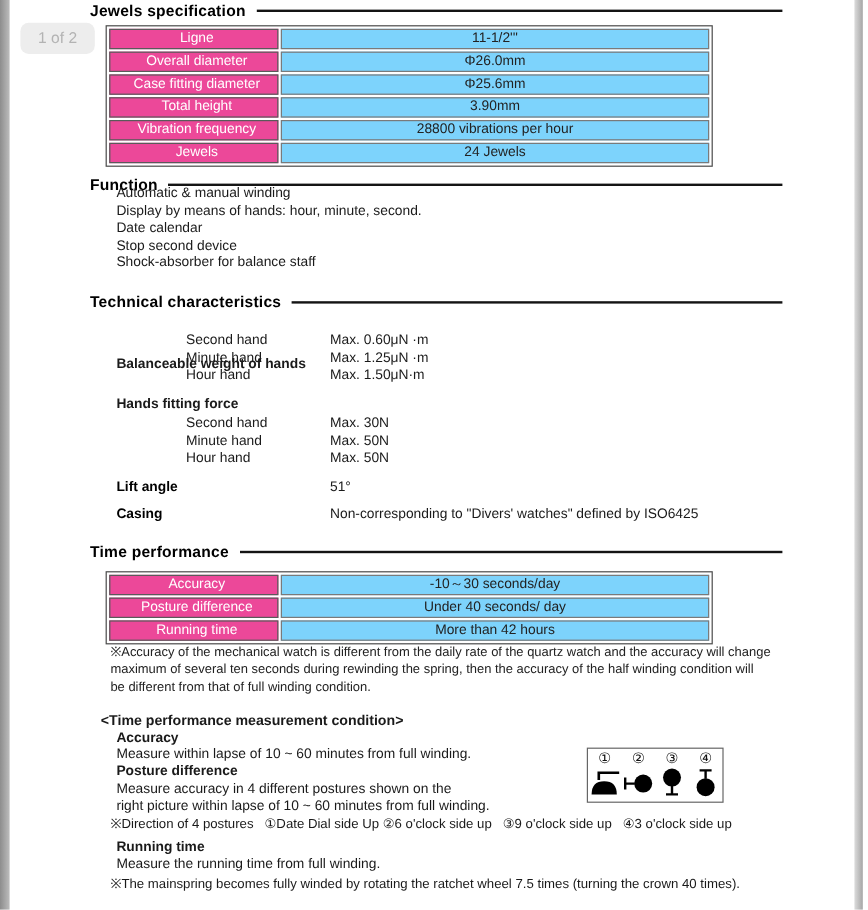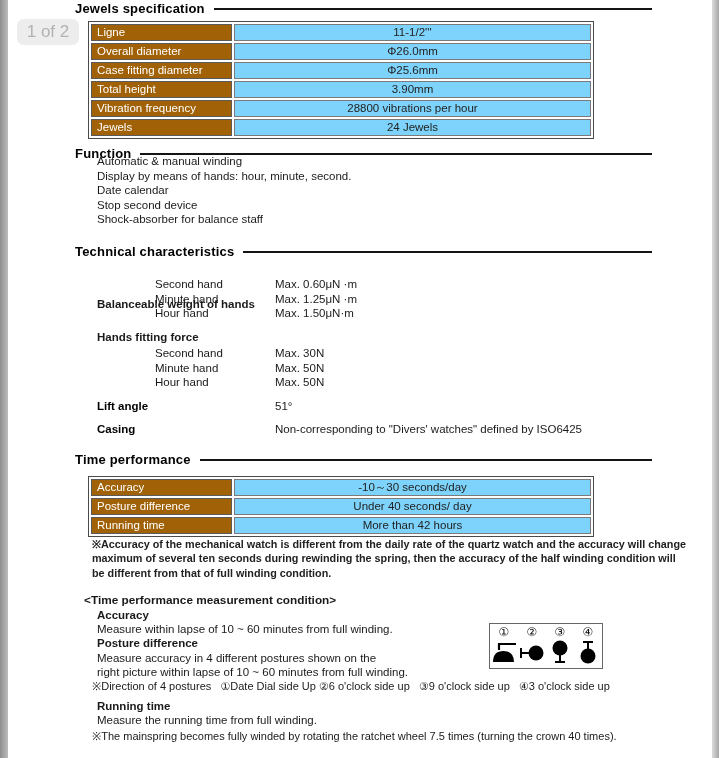--- a/index.html
+++ b/index.html
@@ -1,55 +1,55 @@
 <!DOCTYPE html>
 <html><head>
 <meta charset="utf-8">
 <style>
   html,body { margin:0; padding:0; }
   body { width:723px; height:758px; background:#fff; font-family:"Liberation Sans", sans-serif; color:#1a1a1a; position:relative; overflow:hidden; }
 
   .edge-left  { position:absolute; left:0; top:0; width:8px; height:758px; background:linear-gradient(to right,#8d8d8d,#bcbcbc); }
   .edge-right { position:absolute; left:712px; top:0; width:7px; height:758px; background:linear-gradient(to right,#dcdcdc,#a6a6a6); }
 
-  .page-badge { position:absolute; left:17px; top:19px; width:62px; height:26px; background:#ededed; border-radius:7px; color:#b3b3b3; font-size:17px; line-height:26px; text-align:center; }
+  .page-badge { position:absolute; left:17px; top:19px; width:62px; height:26px; background:#ededed; border-radius:7px; color:#b3b3b3; font-size:13px; line-height:26px; text-align:center; }
 
   .sec-head  { position:absolute; display:flex; align-items:center; gap:9px; height:15px; }
   .sec-title { font-weight:bold; font-size:13px; color:#000; white-space:nowrap; letter-spacing:.2px; }
   .sec-rule  { flex:1; height:2px; background:#141414; }
 
   #sec1-head { left:75px; top:1px;   width:577px; }
   #sec2-head { left:75px; top:146px; width:577px;justify-content:flex-end; }
   #sec3-head { left:75px; top:244px; width:577px; }
   #sec4-head { left:75px; top:452px; width:577px; }
 
   .spec-table { position:absolute; border:1px solid #4a4a4a; background:#fff; padding:2px; box-sizing:border-box; }
   #table1 { left:88px; top:21px;  width:506px; }
   #table2 { left:88px; top:476px; width:506px; }
   .t-row { display:flex; height:17px; }
   .t-row + .t-row { margin-top:2px; }
-  .t-label { box-sizing:border-box; width:141px; background:#a16207; color:#fff; border:1px solid #5a5a5a; font-size:11.5px; line-height:15px; padding-left:5px; }
+  .t-label { box-sizing:border-box; width:141px; background:#ec4899; color:#fff; border:1px solid #5a5a5a; font-size:11.5px; line-height:15px; padding-left:5px;text-align:center; }
   .t-value { box-sizing:border-box; flex:1; margin-left:2px; background:#7dd3fc; border:1px solid #7a7a7a; font-size:11.5px; line-height:15px; text-align:center; color:#222; }
 
   .body-text { font-size:11.5px; color:#1a1a1a; }
 
   #function-list { position:absolute; left:97px; top:154px; font-size:11.5px; line-height:14.6px; }
 
   #balance-title { position:absolute; left:97px; top:262px; font-size:11.5px; font-weight:bold;margin-top:36px; }
   #balance-rows  { position:absolute; left:155px; top:277px; font-size:11.5px; line-height:14.7px; }
   #force-title   { position:absolute; left:97px; top:331px; font-size:11.5px; font-weight:bold; }
   #force-rows    { position:absolute; left:155px; top:346px; font-size:11.5px; line-height:14.7px; }
   .hand-label { display:inline-block; width:120px; }
 
   .kv-row { position:absolute; left:97px; font-size:11.5px; }
   #lift-row   { top:400px; }
   #casing-row { top:423px; }
   .kv-label { display:inline-block; width:178px; font-weight:bold; color:#000; }
 
-  #tp-note { position:absolute; left:92px; top:537px; font-size:10.8px; line-height:14.4px; color:#222;font-weight:bold; }
+  #tp-note { position:absolute; left:92px; top:537px; font-size:10.8px; line-height:14.4px; color:#222; }
 
   #mc-title     { position:absolute; left:84px; top:593px; font-size:11.8px; font-weight:bold; }
   #mc-acc-title { position:absolute; left:97px; top:609px; font-size:11.5px; font-weight:bold; }
   #mc-acc-text  { position:absolute; left:97px; top:623px; font-size:11.5px; }
   #mc-pd-title  { position:absolute; left:97px; top:637px; font-size:11.5px; font-weight:bold; }
   #mc-pd-lines  { position:absolute; left:97px; top:651px; font-size:11.5px; line-height:14.4px; }
   #mc-direction { position:absolute; left:92px; top:678px; font-size:11px; white-space:pre; }
 
   #posture-box { position:absolute; left:489px; top:623px; width:114px; height:46px; border:1px solid #666; display:flex; box-sizing:border-box; padding-top:2px; }
   .posture-col { flex:1; display:flex; flex-direction:column; align-items:center; }

